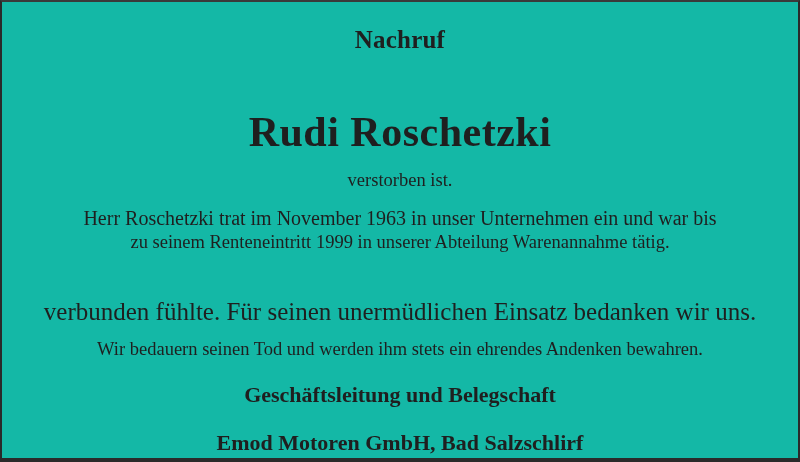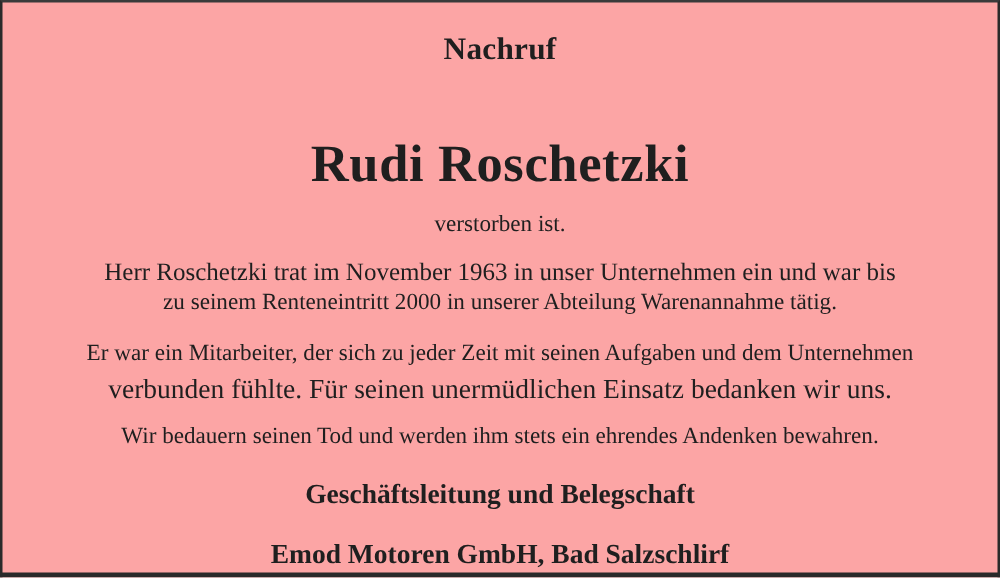--- a/index.html
+++ b/index.html
@@ -5,45 +5,44 @@
     html, body { margin: 0; padding: 0; background: #ffffff; }
     body { width: 800px; height: 462px; overflow: hidden; }
     .frame {
       position: relative;
       width: 800px; height: 462px;
       box-sizing: border-box;
       border-top: 2px solid #3a3a3a;
       border-left: 2px solid #2a2a2a;
       border-right: 2px solid #2a2a2a;
       border-bottom: 4px solid #2a2a2a;
-      background: #fca5a5;
+      background: #14b8a6;
       color: #1f1f1f;
       font-family: "Liberation Serif", "DejaVu Serif", serif;
       text-align: center;
     }
     .line { position: absolute; left: 0; right: 0; white-space: nowrap; }
     .title { top: 24px; font-size: 25px; font-weight: bold; letter-spacing: 0.2px; }
     .intro { top: 64px; font-size: 18.5px; }
     .name { top: 106px; font-size: 42px; font-weight: bold; letter-spacing: 0.5px; }
     .died { top: 168px; font-size: 18.5px; }
     .p1a { top: 205px; font-size: 20px; }
     .p1b { top: 230px; font-size: 18.5px; }
     .p2a { top: 271px; font-size: 18.5px; }
-    .p2b { top: 296px; font-size: 22px; }
+    .p2b { top: 296px; font-size: 25px; }
     .p3 { top: 337px; font-size: 18.5px; }
     .sig1 { top: 380px; font-size: 22px; font-weight: bold; }
     .sig2 { top: 408px; font-size: 22px; font-weight: bold; margin-top: 20px; }
   </style>
 </head>
 <body>
 
 <div class="frame">
   <div class="line title">Nachruf</div>
   <div class="line name">Rudi Roschetzki</div>
   <div class="line died">verstorben ist.</div>
   <div class="line p1a">Herr Roschetzki trat im November 1963 in unser Unternehmen ein und war bis</div>
-  <div class="line p1b">zu seinem Renteneintritt 2000 in unserer Abteilung Warenannahme tätig.</div>
-  <div class="line p2a">Er war ein Mitarbeiter, der sich zu jeder Zeit mit seinen Aufgaben und dem Unternehmen</div>
+  <div class="line p1b">zu seinem Renteneintritt 1999 in unserer Abteilung Warenannahme tätig.</div>
   <div class="line p2b">verbunden fühlte. Für seinen unermüdlichen Einsatz bedanken wir uns.</div>
   <div class="line sig1">Geschäftsleitung und Belegschaft</div>
   <div class="line p3">Wir bedauern seinen Tod und werden ihm stets ein ehrendes Andenken bewahren.</div>
   <div class="line sig2">Emod Motoren GmbH, Bad Salzschlirf</div>
 </div>
 
 </body></html>

